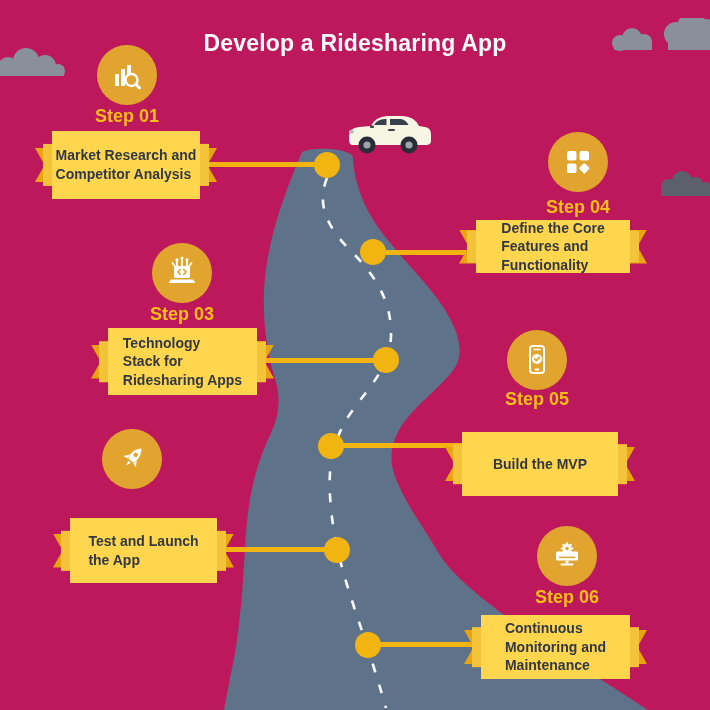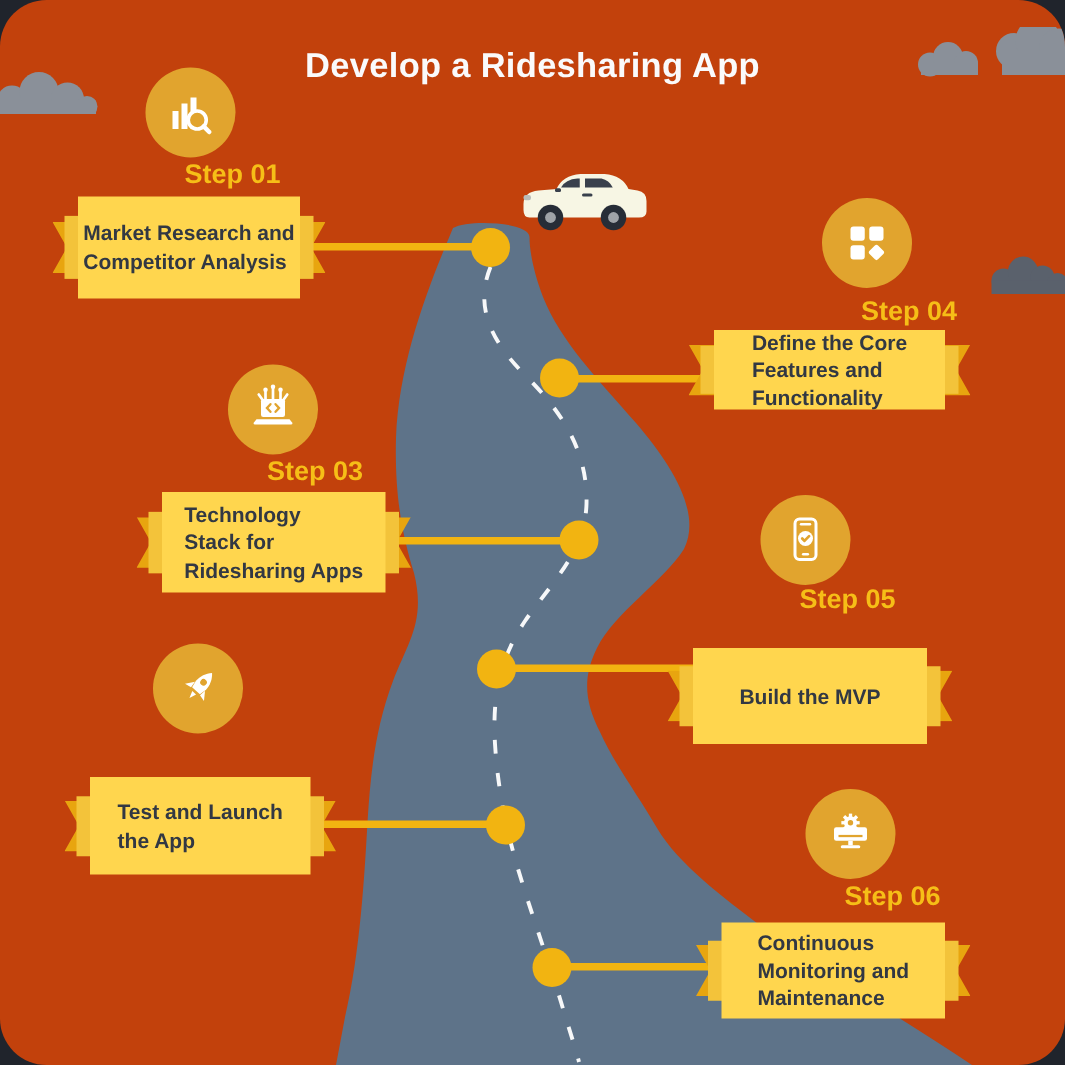--- a/index.html
+++ b/index.html
@@ -1,33 +1,32 @@
 <!DOCTYPE html>
 <html><head>
 <meta charset="utf-8">
 <style>
   html,body{margin:0;padding:0;background:#20242c;}
   .stage{
     position:relative;width:710px;height:710px;overflow:hidden;
-    background:#c2410c;
+    background:#be185d;
     font-family:"Liberation Sans",sans-serif;
-    border-radius:31px;
   }
   .bg-svg{position:absolute;left:0;top:0;z-index:0;}
   .cloud{position:absolute;z-index:1;}
   .title{
     position:absolute;left:0;right:0;top:30px;z-index:6;
     text-align:center;font-size:23px;font-weight:bold;color:#FAFAFB;letter-spacing:.2px;
   }
   .icon-circle{
     position:absolute;width:60px;height:60px;border-radius:50%;
     background:#E1A42E;display:flex;align-items:center;justify-content:center;z-index:5;
   }
   .step-label{
-    position:absolute;width:120px;z-index:5;text-align:right;
+    position:absolute;width:120px;z-index:5;text-align:center;
     font-size:18px;font-weight:bold;color:#F6BE17;
   }
   .connector{position:absolute;height:5px;background:#F2B411;z-index:2;}
   .dot{position:absolute;width:26px;height:26px;border-radius:50%;background:#F2B411;z-index:3;}
   .banner{position:absolute;z-index:4;}
   .banner .wing{
     position:absolute;top:50%;transform:translateY(-50%);
     width:32px;height:34px;background:#E8A50F;
   }
   .banner .wing.left{left:-17px;clip-path:polygon(0 0,100% 0,100% 100%,0 100%,30% 50%);}
@@ -224,21 +223,21 @@
     <svg width="36" height="36" viewBox="0 0 36 36">
       <g transform="rotate(42 18 18)">
         <path d="M18 4 C21 7 22.5 11 22.5 15 L21.5 20 L14.5 20 L13.5 15 C13.5 11 15 7 18 4 Z" fill="#fff"></path>
         <circle cx="18" cy="12.5" r="2.2" fill="#E1A42E"></circle>
         <path d="M13.5 16 L9.5 21.5 L14 20.5 Z" fill="#fff"></path>
         <path d="M22.5 16 L26.5 21.5 L22 20.5 Z" fill="#fff"></path>
         <path d="M16.3 21.8 L19.7 21.8 L18 26.5 Z" fill="#fff"></path>
       </g>
     </svg>
   </div>
-  <div class="banner" style="left:60px;top:518px;width:147px;height:65px">
+  <div class="banner" style="left:70px;top:518px;width:147px;height:65px">
     <div class="wing left"></div>
     <div class="wing right"></div>
     <div class="mid"></div>
     <div class="face">Test and Launch
 the App</div>
   </div>
 
   <div class="icon-circle" style="left:537px;top:526px">
     <svg width="36" height="36" viewBox="0 0 36 36">
       <g fill="#fff">

